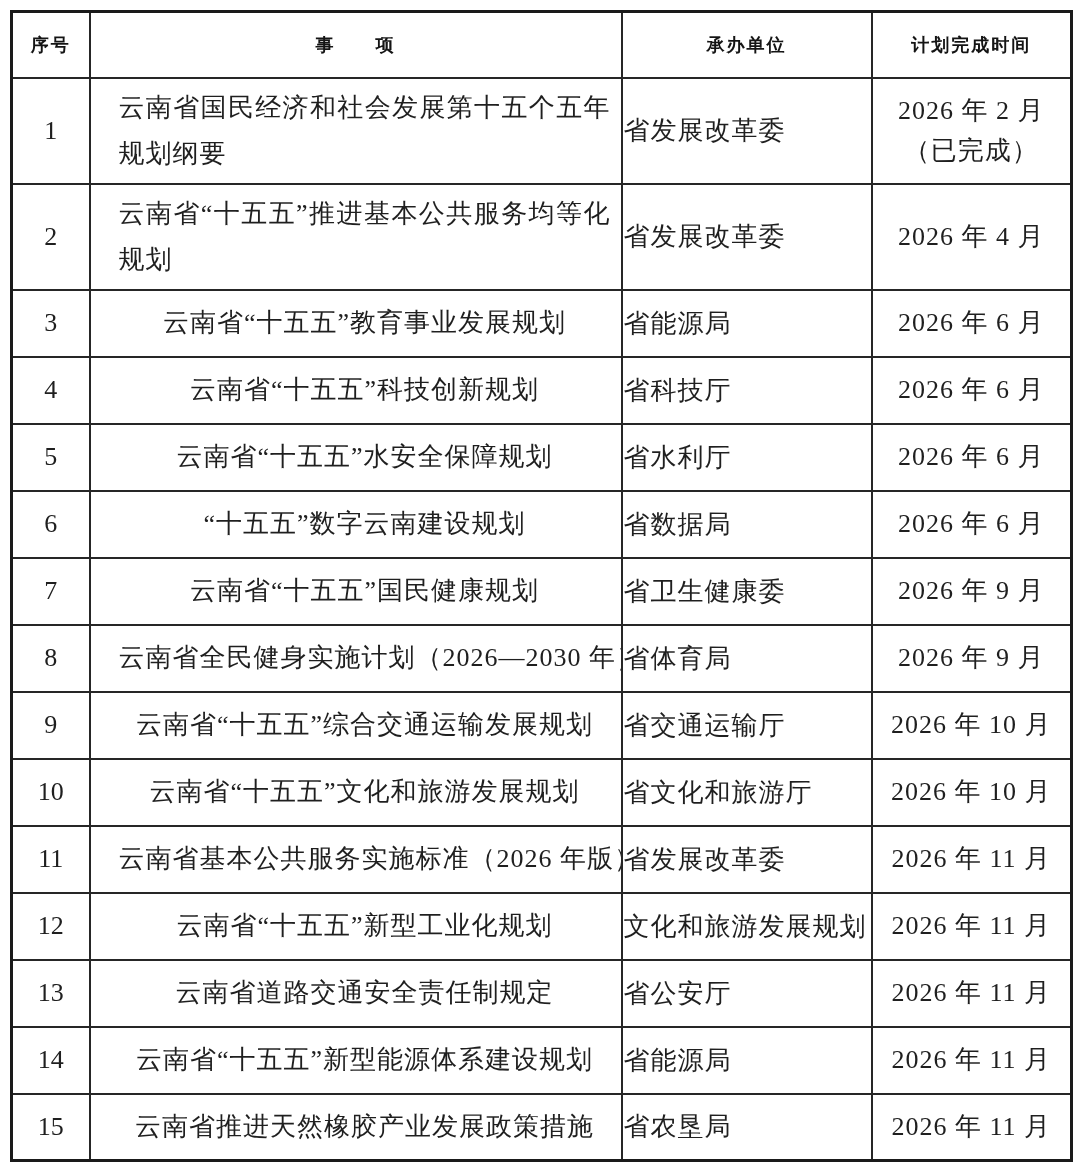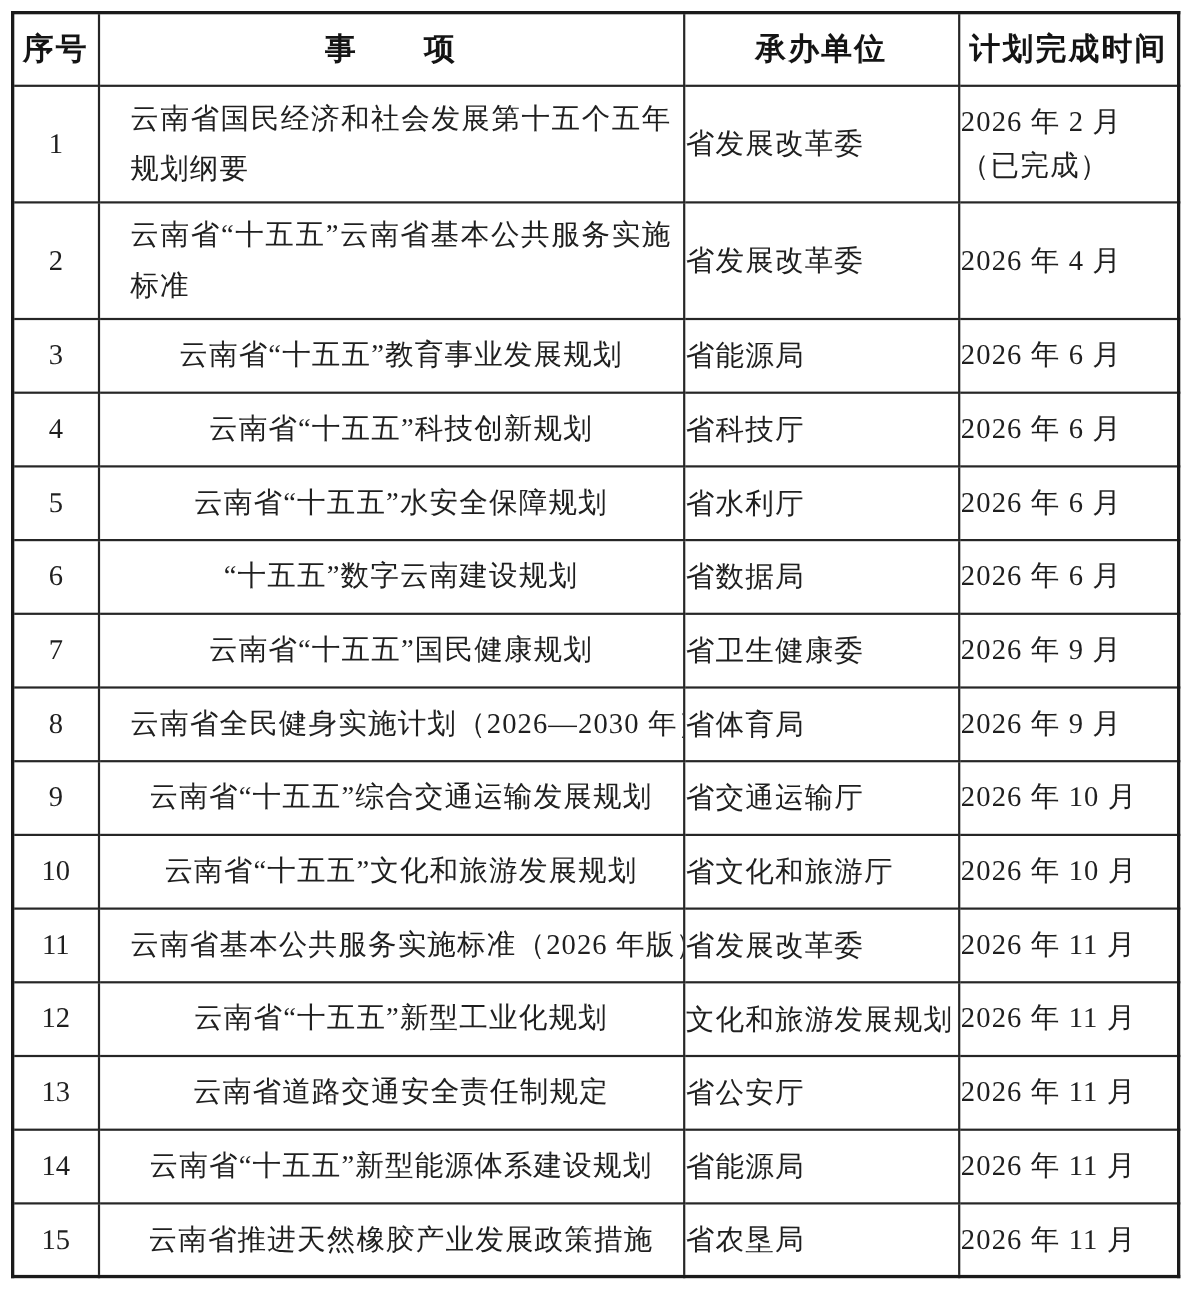--- a/index.html
+++ b/index.html
@@ -35,32 +35,32 @@
   col.c-unit { width: 250px; }
   col.c-time { width: 200px; }
 
   tr.head-row { height: 66px; }
   tr.body-row { height: 67px; }
   tr.body-row.wrap { height: 106px; }
 
   .plan-table th {
     font-family: "Liberation Sans", sans-serif;
     font-weight: bold;
-    font-size: 28px;
+    font-size: 18px;
     text-align: center;
     letter-spacing: 2px;
     color: #141414;
   }
   .plan-table td {
     font-size: 26px;
     color: #1f1f1f;
   }
   td.no-cell   { text-align: center; }
   td.unit-cell { letter-spacing: 1px; }
-  td.time-cell { letter-spacing: 1px; margin-top: 28px; }
+  td.time-cell { text-align: center; letter-spacing: 1px; margin-top: 28px; }
   td.item-cell {
     text-align: left;
     padding-left: 28px;
     padding-right: 10px;
     letter-spacing: 1px;
     line-height: 46px;
   }
   tr.wrap td.item-cell {
     text-align: justify;
     text-align-last: left;
@@ -92,21 +92,21 @@
           <td class="no-cell">1</td>
           <td class="item-cell">云南省国民经济和社会发展第十五个五年规划纲要</td>
           <td class="unit-cell">省发展改革委</td>
           <td class="time-cell">
             <div class="time-line">2026 年 2 月</div>
             <div class="time-line">（已完成）</div>
           </td>
         </tr>
         <tr class="body-row wrap">
           <td class="no-cell">2</td>
-          <td class="item-cell">云南省“十五五”云南省基本公共服务实施标准</td>
+          <td class="item-cell">云南省“十五五”推进基本公共服务均等化规划</td>
           <td class="unit-cell">省发展改革委</td>
           <td class="time-cell">
             <div class="time-line">2026 年 4 月</div>
           </td>
         </tr>
         <tr class="body-row">
           <td class="no-cell">3</td>
           <td class="item-cell">云南省“十五五”教育事业发展规划</td>
           <td class="unit-cell">省能源局</td>
           <td class="time-cell">

